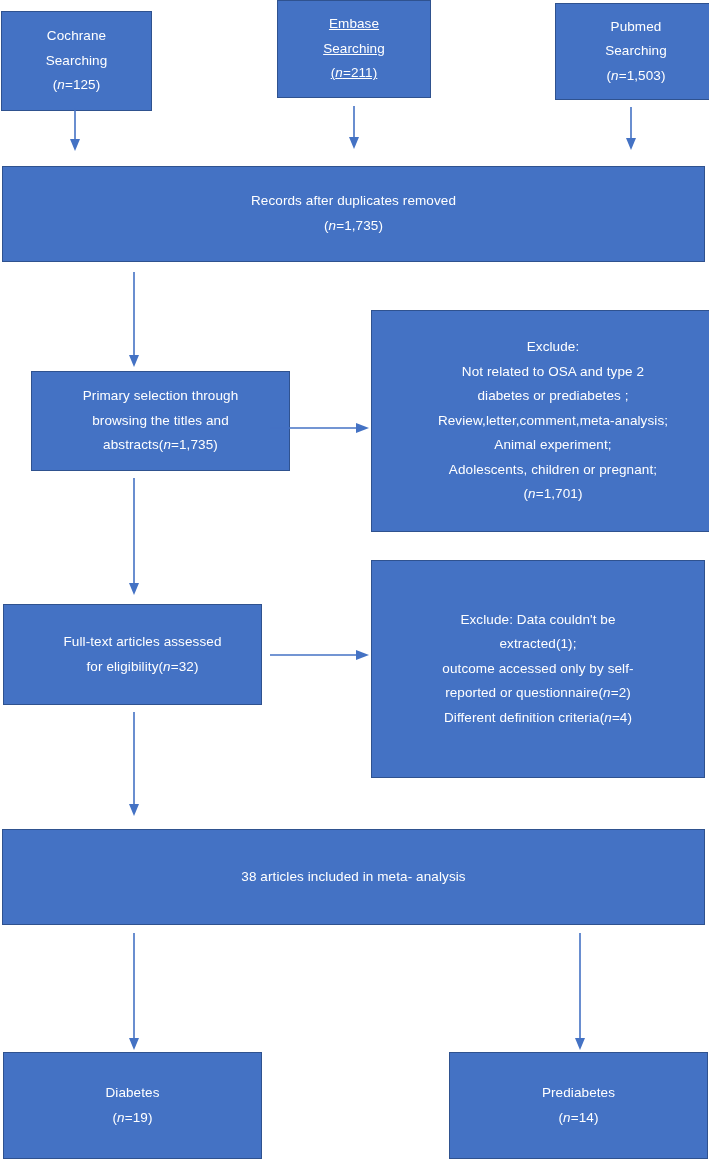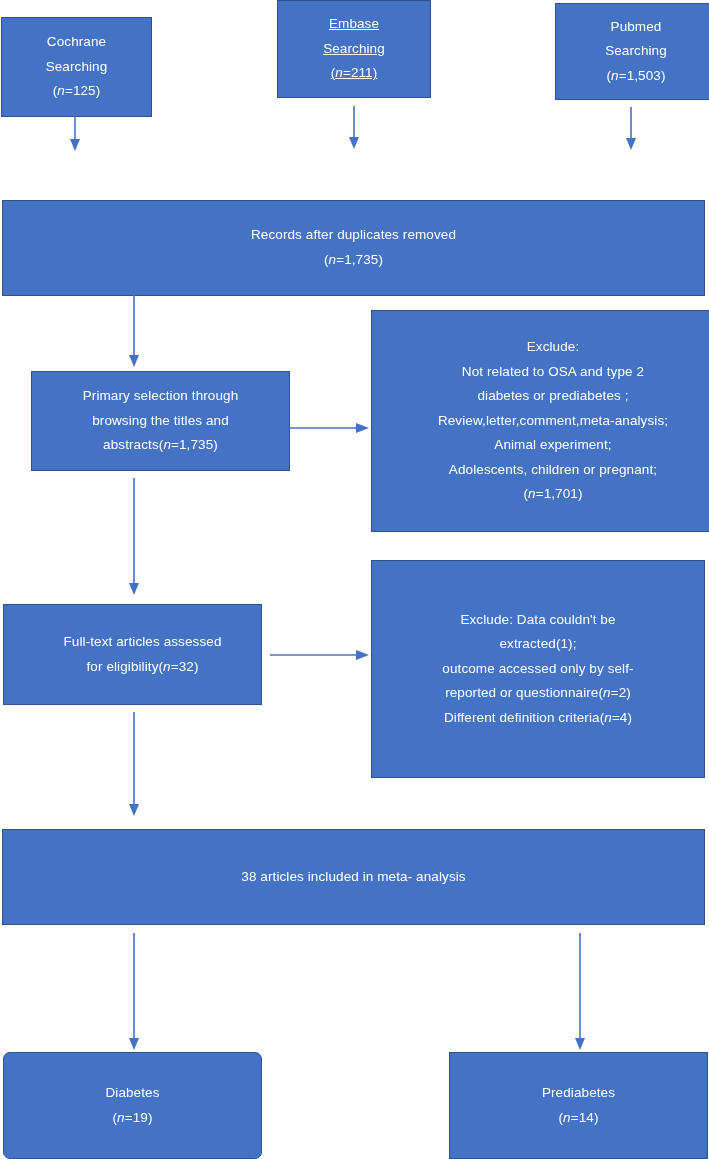--- a/index.html
+++ b/index.html
@@ -38,21 +38,21 @@
   .arrow {
     position: absolute;
   }
   .arrow svg { display: block; overflow: visible; }
 </style>
 </head>
 <body>
 
 <div id="canvas">
 
-  <div class="box" style="left:1px; top:17px; width:151px; height:100px;">
+  <div class="box" style="left:1px; top:11px; width:151px; height:100px;">
     <span class="line">Cochrane</span>
     <span class="line">Searching</span>
     <span class="line n-italic-wrap">(<i>n</i>=125)</span>
   </div>
 
   <div class="box" style="left:277px; top:0px; width:154px; height:98px;text-decoration:underline;">
     <span class="line">Embase</span>
     <span class="line">Searching</span>
     <span class="line">(<i>n</i>=211)</span>
   </div>
@@ -77,21 +77,21 @@
     </svg>
   </div>
 
   <div class="arrow" style="left:622px; top:107px; width:18px; height:44px;">
     <svg width="18" height="44" viewBox="0 0 18 44">
       <line x1="9" y1="0" x2="9" y2="34" stroke="#4472C4" stroke-width="1.6"></line>
       <polygon points="9,43 4,31 14,31" fill="#4472C4"></polygon>
     </svg>
   </div>
 
-  <div class="box" style="left:2px; top:166px; width:703px; height:96px;margin-top:34px;">
+  <div class="box" style="left:2px; top:166px; width:703px; height:96px;">
     <span class="line">Records after duplicates removed</span>
     <span class="line">(<i>n</i>=1,735)</span>
   </div>
 
   <div class="arrow" style="left:125px; top:272px; width:18px; height:96px;">
     <svg width="18" height="96" viewBox="0 0 18 96">
       <line x1="9" y1="0" x2="9" y2="86" stroke="#4472C4" stroke-width="1.6"></line>
       <polygon points="9,95 4,83 14,83" fill="#4472C4"></polygon>
     </svg>
   </div>
@@ -164,21 +164,21 @@
     </svg>
   </div>
 
   <div class="arrow" style="left:571px; top:933px; width:18px; height:118px;">
     <svg width="18" height="118" viewBox="0 0 18 118">
       <line x1="9" y1="0" x2="9" y2="108" stroke="#4472C4" stroke-width="1.6"></line>
       <polygon points="9,117 4,105 14,105" fill="#4472C4"></polygon>
     </svg>
   </div>
 
-  <div class="box" style="left:3px; top:1052px; width:259px; height:107px;border-radius:7px;">
+  <div class="box" style="left:3px; top:1052px; width:259px; height:107px;">
     <span class="line">Diabetes</span>
     <span class="line">(<i>n</i>=19)</span>
   </div>
 
   <div class="box" style="left:449px; top:1052px; width:259px; height:107px;">
     <span class="line">Prediabetes</span>
     <span class="line">(<i>n</i>=14)</span>
   </div>
 
 </div>

